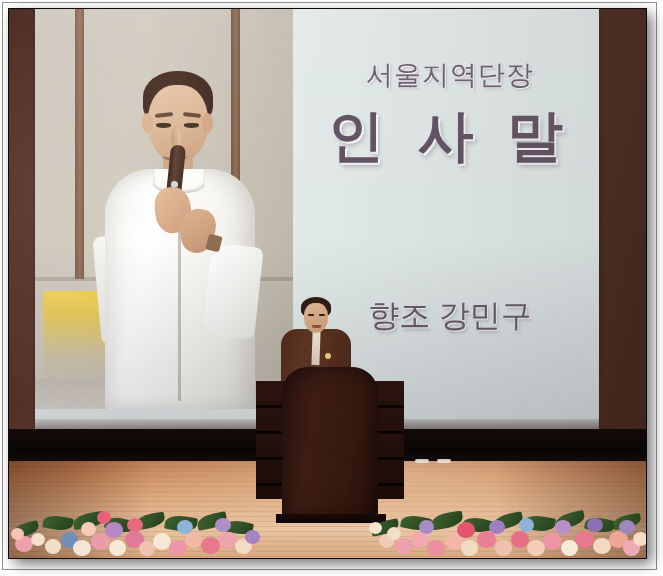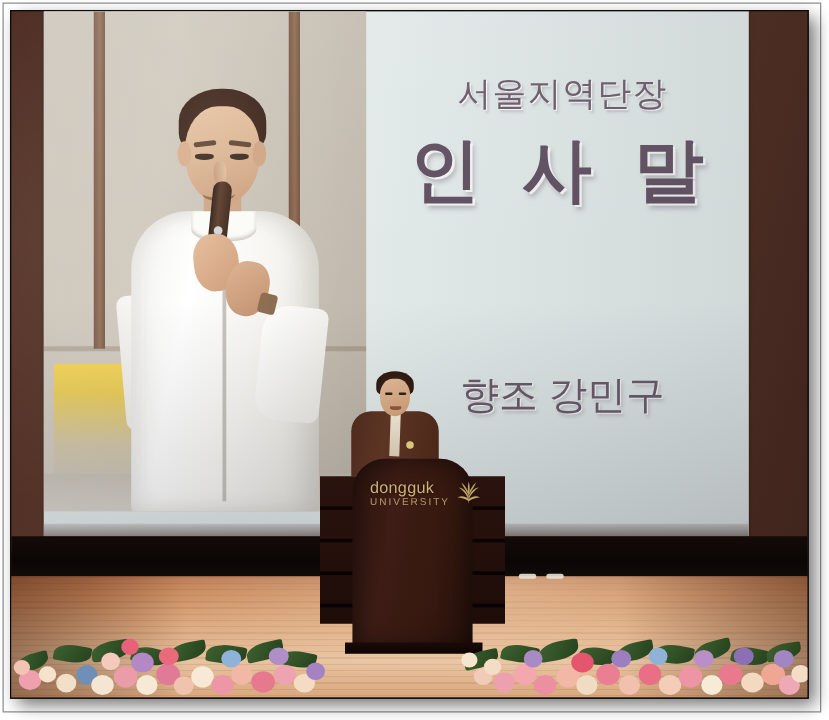--- a/index.html
+++ b/index.html
@@ -470,40 +470,20 @@
         </div>
         <div class="podium-wing-r">
           <div class="slat" style="top:24px"></div>
           <div class="slat" style="top:50px"></div>
           <div class="slat" style="top:76px"></div>
           <div class="slat" style="top:102px"></div>
         </div>
         <div class="podium-front"></div>
         <div class="podium-base"></div>
 
-        <div class="podium-logo">
-          <div class="logo-text">
-            <div class="logo-name">dongguk</div>
-            <div class="logo-sub">UNIVERSITY</div>
-          </div>
-          <div class="logo-mark">
-            <svg width="22" height="20" viewBox="0 0 22 20" aria-hidden="true">
-              <g fill="#c2a668">
-                <path d="M11 19 C10 14 9 11 7 8 C9 10 10 13 11 16 Z"></path>
-                <path d="M11 17 C8 15 5 14 2 14 C5 12 8 13 11 15 Z"></path>
-                <path d="M11 17 C14 15 17 14 20 14 C17 12 14 13 11 15 Z"></path>
-                <path d="M11 15 C9 11 6 8 3 6 C6 6 9 9 11 13 Z"></path>
-                <path d="M11 15 C13 11 16 8 19 6 C16 6 13 9 11 13 Z"></path>
-                <path d="M11 13 C10 9 10 5 11 1 C12 5 12 9 11 13 Z"></path>
-                <path d="M11 12 C9 9 7 6 5 2 C8 4 10 8 11 11 Z"></path>
-                <path d="M11 12 C13 9 15 6 17 2 C14 4 12 8 11 11 Z"></path>
-              </g>
-            </svg>
-          </div>
-        </div>
       </div>
 
       <div class="flowers flowers-left">
         <div class="leaf" style="left:4px;  bottom:22px; width:26px; height:13px; transform:rotate(-14deg)"></div>
         <div class="leaf" style="left:34px; bottom:28px; width:30px; height:14px; transform:rotate(10deg)"></div>
         <div class="leaf" style="left:64px; bottom:30px; width:32px; height:15px; transform:rotate(-8deg)"></div>
         <div class="leaf" style="left:96px; bottom:26px; width:30px; height:14px; transform:rotate(14deg)"></div>
         <div class="leaf" style="left:126px;bottom:30px; width:30px; height:14px; transform:rotate(-10deg)"></div>
         <div class="leaf" style="left:156px;bottom:27px; width:32px; height:15px; transform:rotate(9deg)"></div>
         <div class="leaf" style="left:188px;bottom:30px; width:30px; height:14px; transform:rotate(-12deg)"></div>

